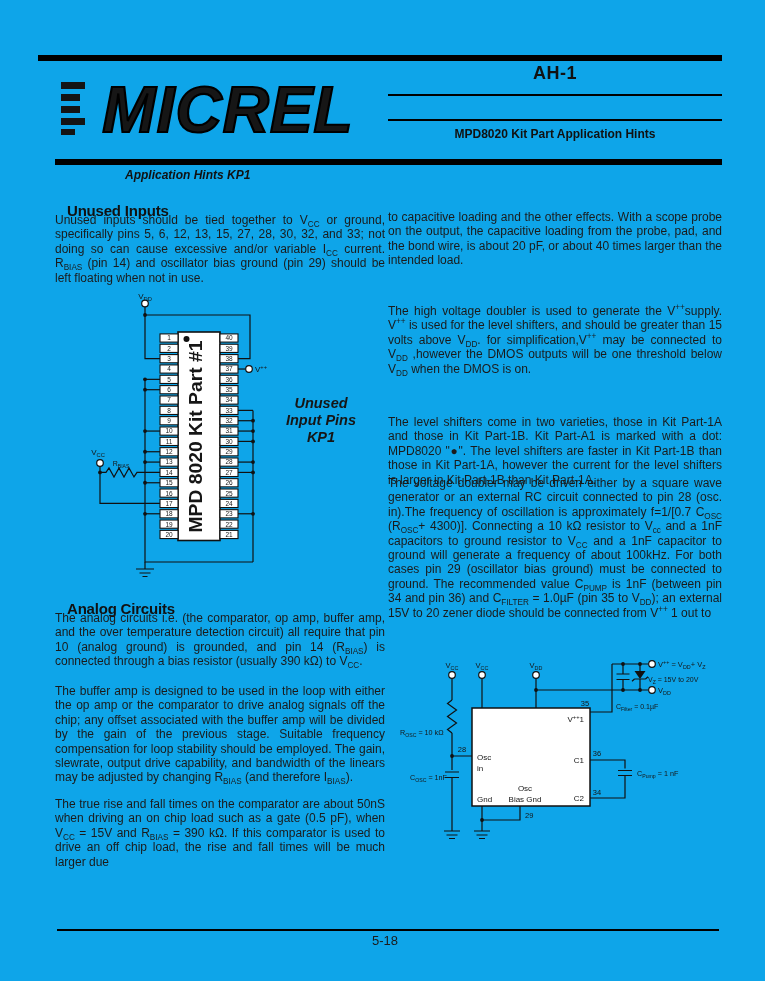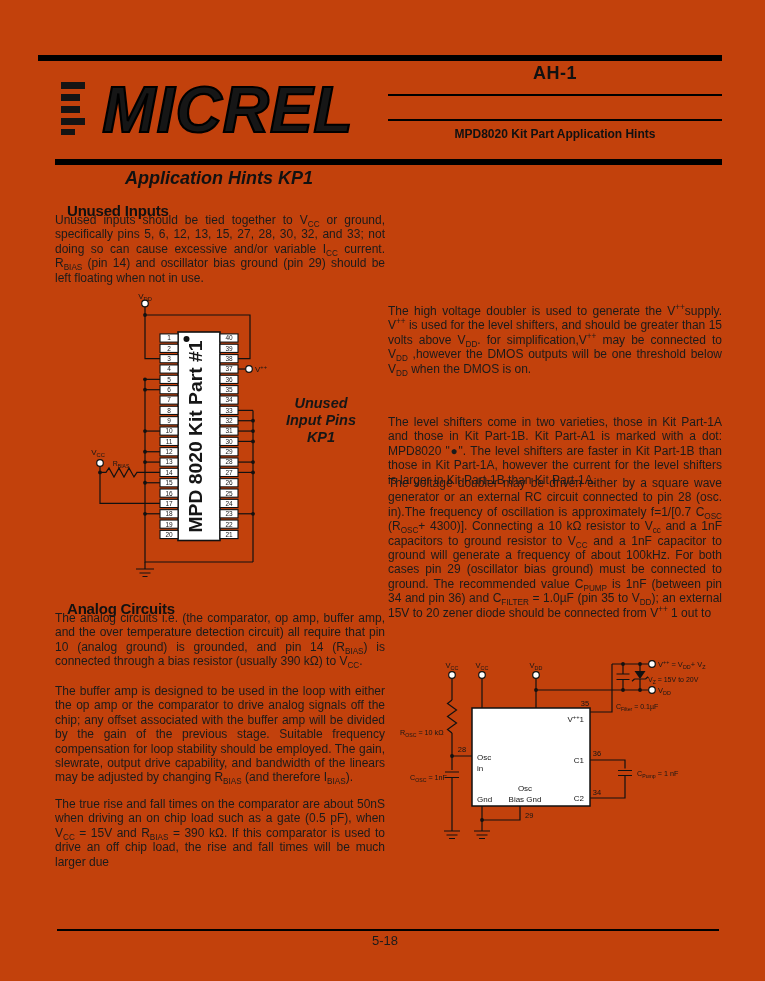--- a/index.html
+++ b/index.html
@@ -1,26 +1,26 @@
 <!DOCTYPE html>
 <html><head>
 <meta charset="utf-8">
 <style>
   html,body{margin:0;padding:0;background:#fff;}
-  .page{position:relative;width:765px;height:981px;background:#c2410c;overflow:hidden;
+  .page{position:relative;width:765px;height:981px;background:#0ea5e9;overflow:hidden;
         font-family:"Liberation Sans",sans-serif;color:#161616;}
   .rule{position:absolute;background:#000;}
   .para{position:absolute;font-size:12px;line-height:14.4px;text-align:justify;color:#1b1b1b;}
   .para sub,.para sup{font-size:68%;line-height:0;}
   h2.sec{position:absolute;margin:12px;font-size:15px;font-weight:bold;letter-spacing:-0.2px;color:#111;}
   .hdr-center{position:absolute;left:388px;width:334px;text-align:center;color:#111;}
   .doc-code{font-size:18px;font-weight:bold;letter-spacing:0.5px;}
   .doc-type{font-size:15.5px;letter-spacing:0.6px;}
   .doc-sub{font-size:12px;font-weight:bold;}
-  .page-title{position:absolute;left:125px;top:168px;font-size:18px;font-weight:bold;font-style:italic;color:#111;}
+  .page-title{position:absolute;left:125px;top:168px;font-size:12px;font-weight:bold;font-style:italic;color:#111;}
   .footer-num{position:absolute;left:352px;top:933px;width:66px;text-align:center;font-size:13px;color:#1b1b1b;}
   svg text{fill:#161616;}
   .figlabel{font-size:8px;}
 </style>
 </head>
 <body>
 
 <div class="page">
 
   <div class="rule" style="left:38px;top:55px;width:684px;height:6px;"></div>
@@ -191,20 +191,21 @@
       <text x="261" y="139" text-anchor="middle">Input Pins</text>
       <text x="261" y="156" text-anchor="middle">KP1</text>
     </g>
   </svg>
 
   <h2 class="sec" style="left:55px;top:588px;">Analog Circuits</h2>
   <div class="para" style="left:55px;top:611px;width:330px;">The analog circuits i.e. (the comparator, op amp, buffer amp, and the over temperature detection circuit) all require that pin 10 (analog ground) is grounded, and pin 14 (R<sub>BIAS</sub>) is connected through a bias resistor (usually 390 kΩ) to V<sub>CC</sub>.</div>
   <div class="para" style="left:55px;top:684px;width:330px;">The buffer amp is designed to be used in the loop with either the op amp or the comparator to drive analog signals off the chip; any offset associated with the buffer amp will be divided by the gain of the previous stage. Suitable frequency compensation for loop stability should be employed. The gain, slewrate, output drive capability, and bandwidth of the linears may be adjusted by changing R<sub>BIAS</sub> (and therefore I<sub>BIAS</sub>).</div>
   <div class="para" style="left:55px;top:797px;width:330px;">The true rise and fall times on the comparator are about 50nS when driving an on chip load such as a gate (0.5 pF), when V<sub>CC</sub> = 15V and R<sub>BIAS</sub> = 390 kΩ. If this comparator is used to drive an off chip load, the rise and fall times will be much larger due</div>
 
+  <div class="para" style="left:388px;top:210px;width:334px;">to capacitive loading and the other effects. With a scope probe on the output, the capacitive loading from the probe, pad, and the bond wire, is about 20 pF, or about 40 times larger than the intended load.</div>
   <div class="para" style="left:388px;top:304px;width:334px;">The high voltage doubler is used to generate the V<sup>++</sup>supply. V<sup>++</sup> is used for the level shifters, and should be greater than 15 volts above V<sub>DD</sub>. for simplification,V<sup>++</sup> may be connected to V<sub>DD</sub> ,however the DMOS outputs will be one threshold below V<sub>DD</sub> when the DMOS is on.</div>
   <div class="para" style="left:388px;top:388px;width:334px;margin-top:27px;">The level shifters come in two varieties, those in Kit Part-1A and those in Kit Part-1B. Kit Part-A1 is marked with a dot: MPD8020 "●". The level shifters are faster in Kit Part-1B than those in Kit Part-1A, however the current for the level shifters is larger in Kit Part-1B than Kit Part-1A.</div>
   <div class="para" style="left:388px;top:476px;width:334px;">The voltage doubler may be driven either by a square wave generator or an external RC circuit connected to pin 28 (osc. in).The frequency of oscillation is approximately f=1/[0.7 C<sub>OSC</sub> (R<sub>OSC</sub>+ 4300)]. Connecting a 10 kΩ resistor to V<sub>cc</sub> and a 1nF capacitors to ground resistor to V<sub>CC</sub> and a 1nF capacitor to ground will generate a frequency of about 100kHz. For both cases pin 29 (oscillator bias ground) must be connected to ground. The recommended value C<sub>PUMP</sub> is 1nF (between pin 34 and pin 36) and C<sub>FILTER</sub> = 1.0µF (pin 35 to V<sub>DD</sub>); an external 15V to 20 zener diode should be connected from V<sup>++</sup> 1 out to</div>
 
   <svg style="position:absolute;left:400px;top:648px;" width="360" height="232" viewBox="0 0 360 232">
     <g fill="none" stroke="#111" stroke-width="1.2">
       <path d="M52,30.8 V52"></path>
       <polyline points="52,52 47.5,55.5 56.5,62 47.5,68.5 56.5,75 47.5,81.5 52,85"></polyline>
       <path d="M52,85 V108 H72"></path>
       <path d="M52,108 V122 M45,124 H59 M45,129.5 H59 M52,129.5 V183"></path>

